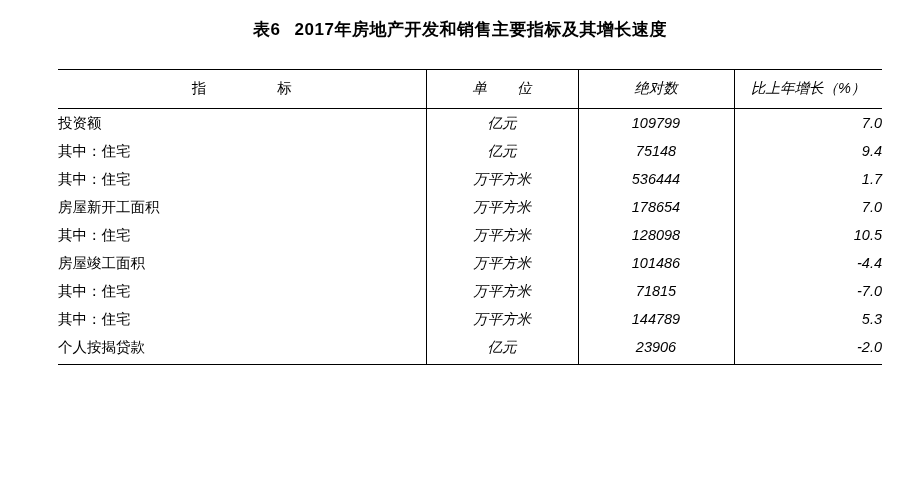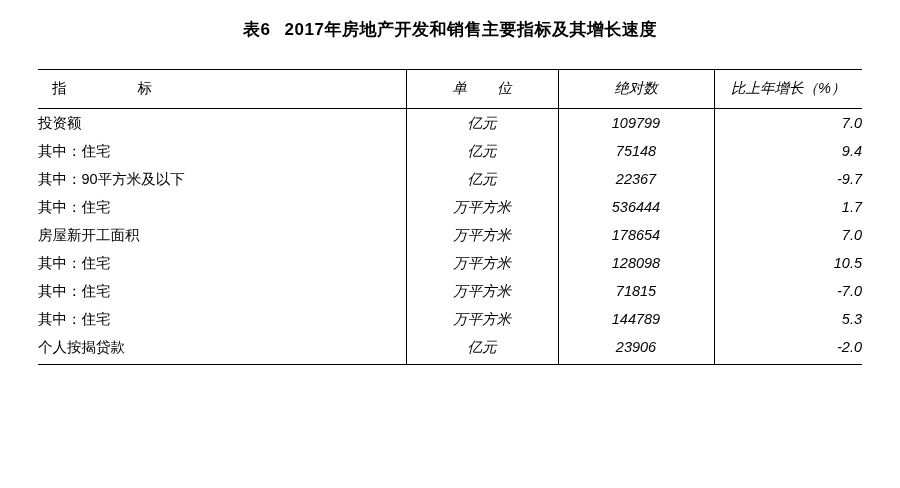--- a/index.html
+++ b/index.html
@@ -12,20 +12,21 @@
     background: #ffffff;
     font-family: "Liberation Serif", "DejaVu Serif", serif;
     color: #000000;
     overflow: hidden;
   }
   .page {
     position: relative;
     width: 900px;
     height: 396px;
     box-sizing: border-box;
+    padding-left: 20px;
   }
   .title {
     text-align: center;
     font-family: "Liberation Sans", sans-serif;
     font-weight: bold;
     font-size: 17px;
     letter-spacing: 0.5px;
     padding-top: 18px;
     padding-bottom: 6px;
   }
@@ -59,21 +60,21 @@
   }
   
   .col-ind   { width: 368px; }
   .col-unit  { width: 152px; }
   .col-abs   { width: 156px; }
   .col-grow  { width: 148px; }
 
   .vline-l { border-left: 1px solid #000; font-style: italic; }
 
   th.th-ind {
-    text-align: left;
+    text-align: center;
   }
   th.th-ind .spaced {
     letter-spacing: 14px;
     padding-left: 14px;
   }
   th.th-unit .spaced {
     letter-spacing: 8px;
     padding-left: 8px;
   }
   th.th-abs, th.th-grow, th.th-unit {
@@ -131,42 +132,42 @@
             <td class="c-abs vline-l">109799</td>
             <td class="c-grow vline-l">7.0</td>
           </tr>
           <tr>
             <td class="c-ind ind-l1">其中：住宅</td>
             <td class="c-unit vline-l">亿元</td>
             <td class="c-abs vline-l">75148</td>
             <td class="c-grow vline-l">9.4</td>
           </tr>
           <tr>
-            <td class="c-ind ind-l2">其中：90平方米及以下</td>
-            <td class="c-unit vline-l">亿元</td>
-            <td class="c-abs vline-l">22367</td>
-            <td class="c-grow vline-l">-9.7</td>
-          </tr>
-          <tr>
             <td class="c-ind ind-l1">其中：住宅</td>
             <td class="c-unit vline-l">万平方米</td>
             <td class="c-abs vline-l">536444</td>
             <td class="c-grow vline-l">1.7</td>
           </tr>
           <tr>
             <td class="c-ind ind-l0">房屋新开工面积</td>
             <td class="c-unit vline-l">万平方米</td>
             <td class="c-abs vline-l">178654</td>
             <td class="c-grow vline-l">7.0</td>
           </tr>
           <tr>
             <td class="c-ind ind-l1">其中：住宅</td>
             <td class="c-unit vline-l">万平方米</td>
             <td class="c-abs vline-l">128098</td>
             <td class="c-grow vline-l">10.5</td>
+          </tr>
+          <tr>
+            <td class="c-ind ind-l0">房屋竣工面积</td>
+            <td class="c-unit vline-l">万平方米</td>
+            <td class="c-abs vline-l">101486</td>
+            <td class="c-grow vline-l">-4.4</td>
           </tr>
           <tr>
             <td class="c-ind ind-l1">其中：住宅</td>
             <td class="c-unit vline-l">万平方米</td>
             <td class="c-abs vline-l">71815</td>
             <td class="c-grow vline-l">-7.0</td>
           </tr>
           <tr>
             <td class="c-ind ind-l1">其中：住宅</td>
             <td class="c-unit vline-l">万平方米</td>

